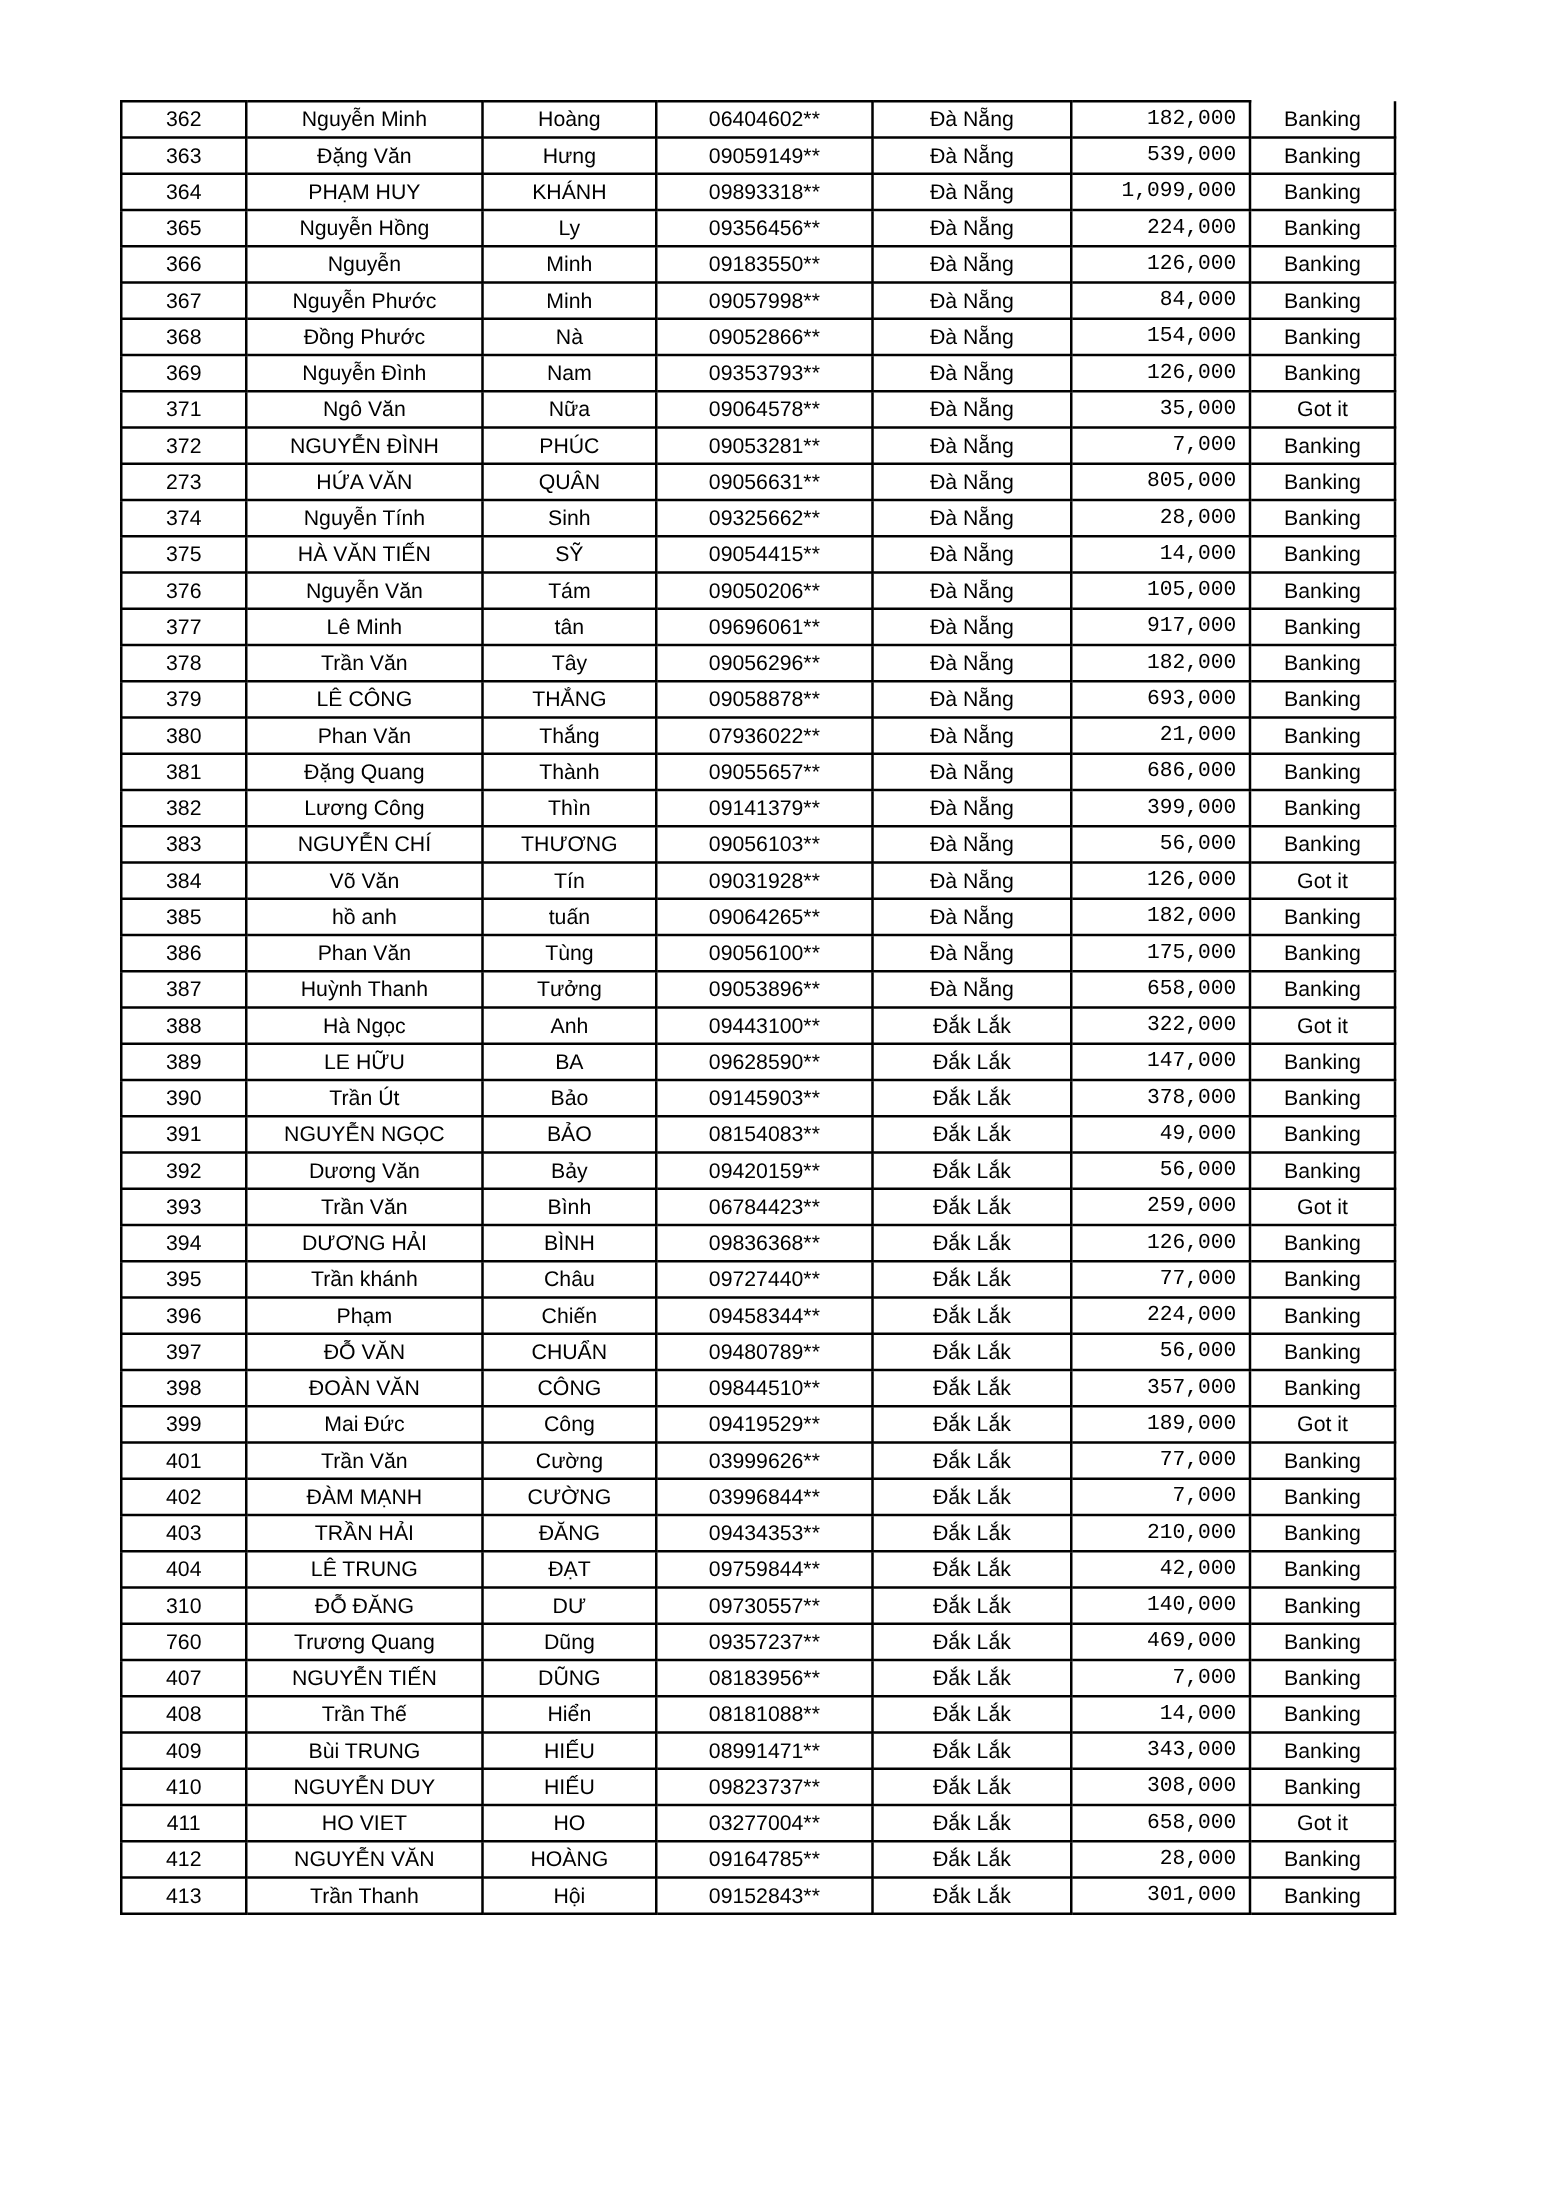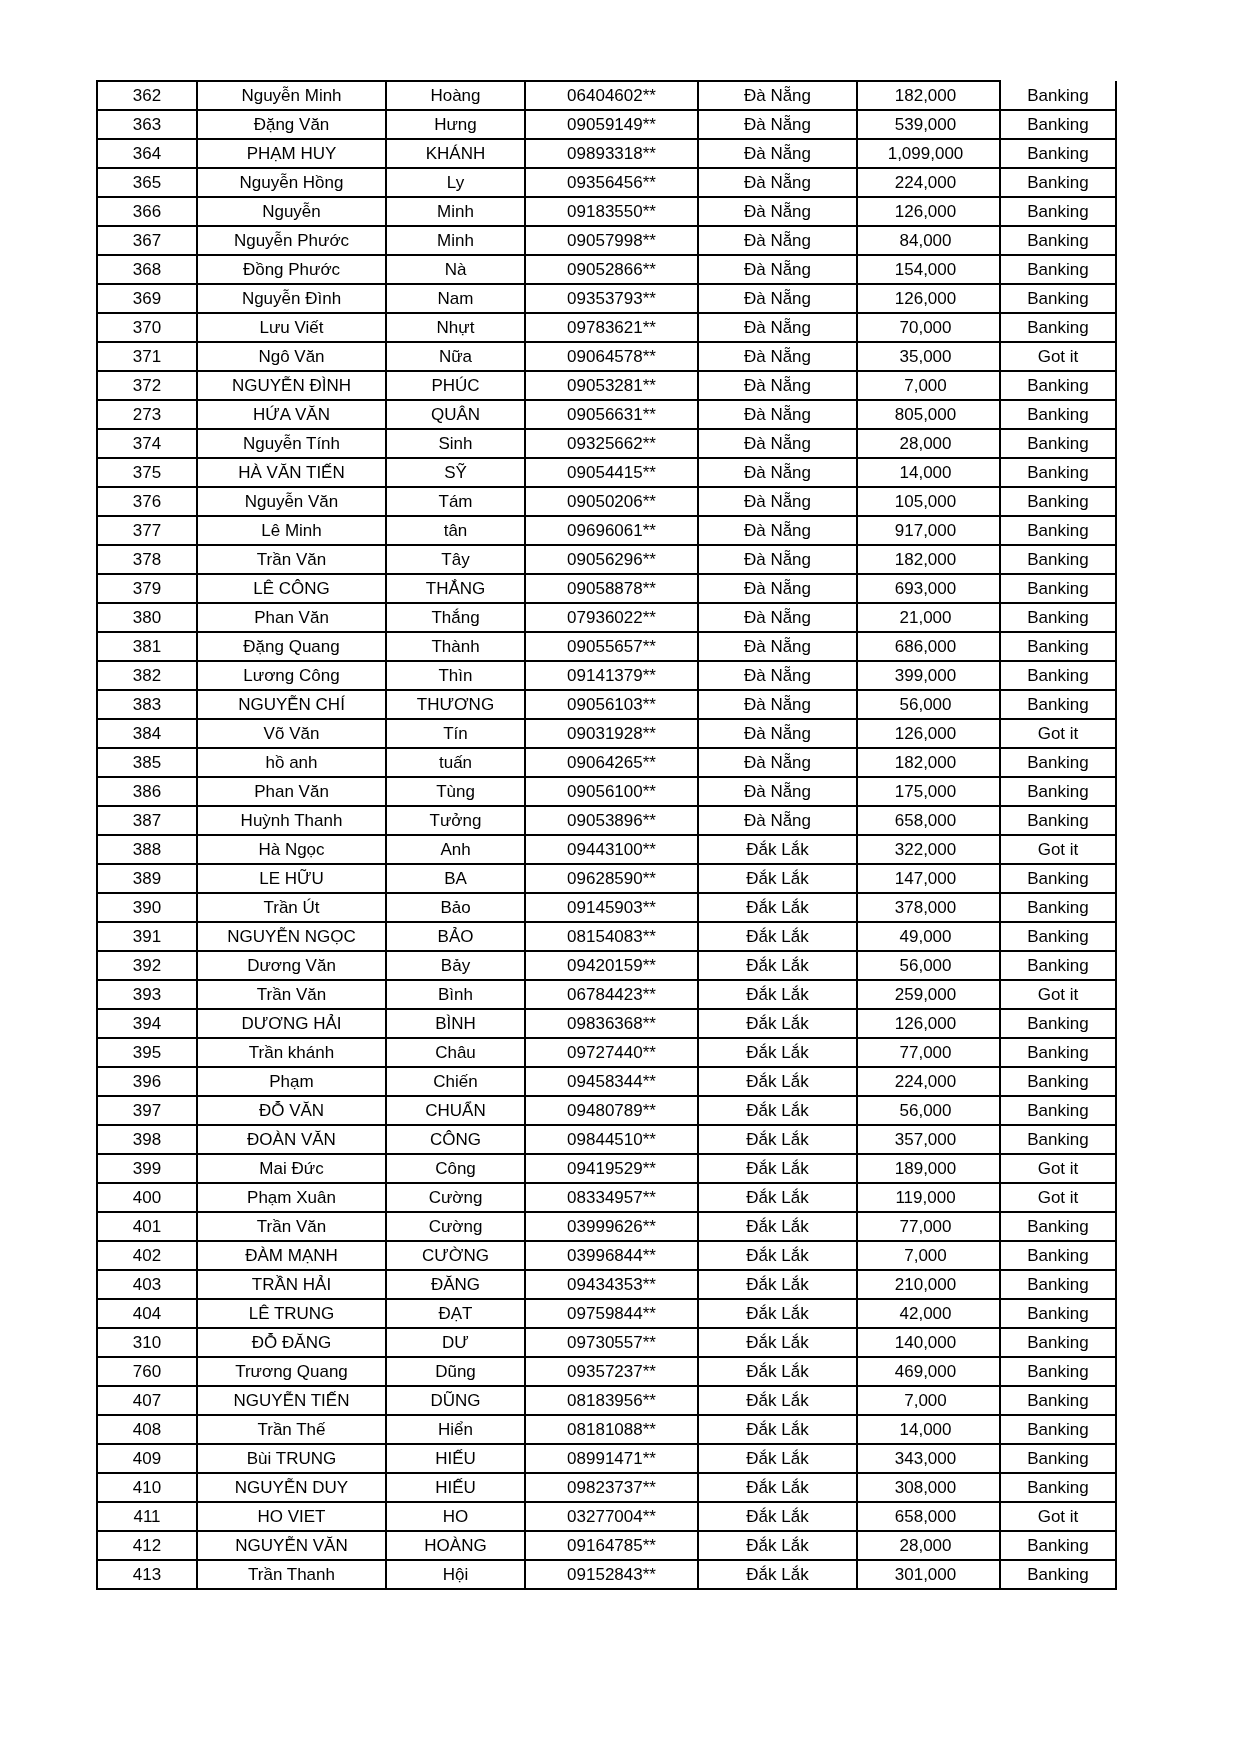--- a/index.html
+++ b/index.html
@@ -36,22 +36,23 @@
     font-size: 17px;
     line-height: 27px;
     padding: 0 4px;
     white-space: nowrap;
     overflow: hidden;
     text-align: center;
     vertical-align: middle;
   }
   
   table.data-table td.c5 {
-    text-align: center;
+    text-align: right;
     padding-right: 10px;
+    font-family: Liberation Mono, monospace;
   }
   
   table.data-table tr:first-child td.c6 {
     border-top: none;
   }
 </style>
 </head>
 <body>
 
 <div class="page">
@@ -132,29 +133,20 @@
         <tr>
           <td class="c0">369</td>
           <td class="c1">Nguyễn Đình</td>
           <td class="c2">Nam</td>
           <td class="c3">09353793**</td>
           <td class="c4">Đà Nẵng</td>
           <td class="c5">126,000</td>
           <td class="c6">Banking</td>
         </tr>
         <tr>
-          <td class="c0">370</td>
-          <td class="c1">Lưu Viết</td>
-          <td class="c2">Nhựt</td>
-          <td class="c3">09783621**</td>
-          <td class="c4">Đà Nẵng</td>
-          <td class="c5">70,000</td>
-          <td class="c6">Banking</td>
-        </tr>
-        <tr>
           <td class="c0">371</td>
           <td class="c1">Ngô Văn</td>
           <td class="c2">Nữa</td>
           <td class="c3">09064578**</td>
           <td class="c4">Đà Nẵng</td>
           <td class="c5">35,000</td>
           <td class="c6">Got it</td>
         </tr>
         <tr>
           <td class="c0">372</td>
@@ -399,29 +391,20 @@
           <td class="c5">357,000</td>
           <td class="c6">Banking</td>
         </tr>
         <tr>
           <td class="c0">399</td>
           <td class="c1">Mai Đức</td>
           <td class="c2">Công</td>
           <td class="c3">09419529**</td>
           <td class="c4">Đắk Lắk</td>
           <td class="c5">189,000</td>
-          <td class="c6">Got it</td>
-        </tr>
-        <tr>
-          <td class="c0">400</td>
-          <td class="c1">Phạm Xuân</td>
-          <td class="c2">Cường</td>
-          <td class="c3">08334957**</td>
-          <td class="c4">Đắk Lắk</td>
-          <td class="c5">119,000</td>
           <td class="c6">Got it</td>
         </tr>
         <tr>
           <td class="c0">401</td>
           <td class="c1">Trần Văn</td>
           <td class="c2">Cường</td>
           <td class="c3">03999626**</td>
           <td class="c4">Đắk Lắk</td>
           <td class="c5">77,000</td>
           <td class="c6">Banking</td>

